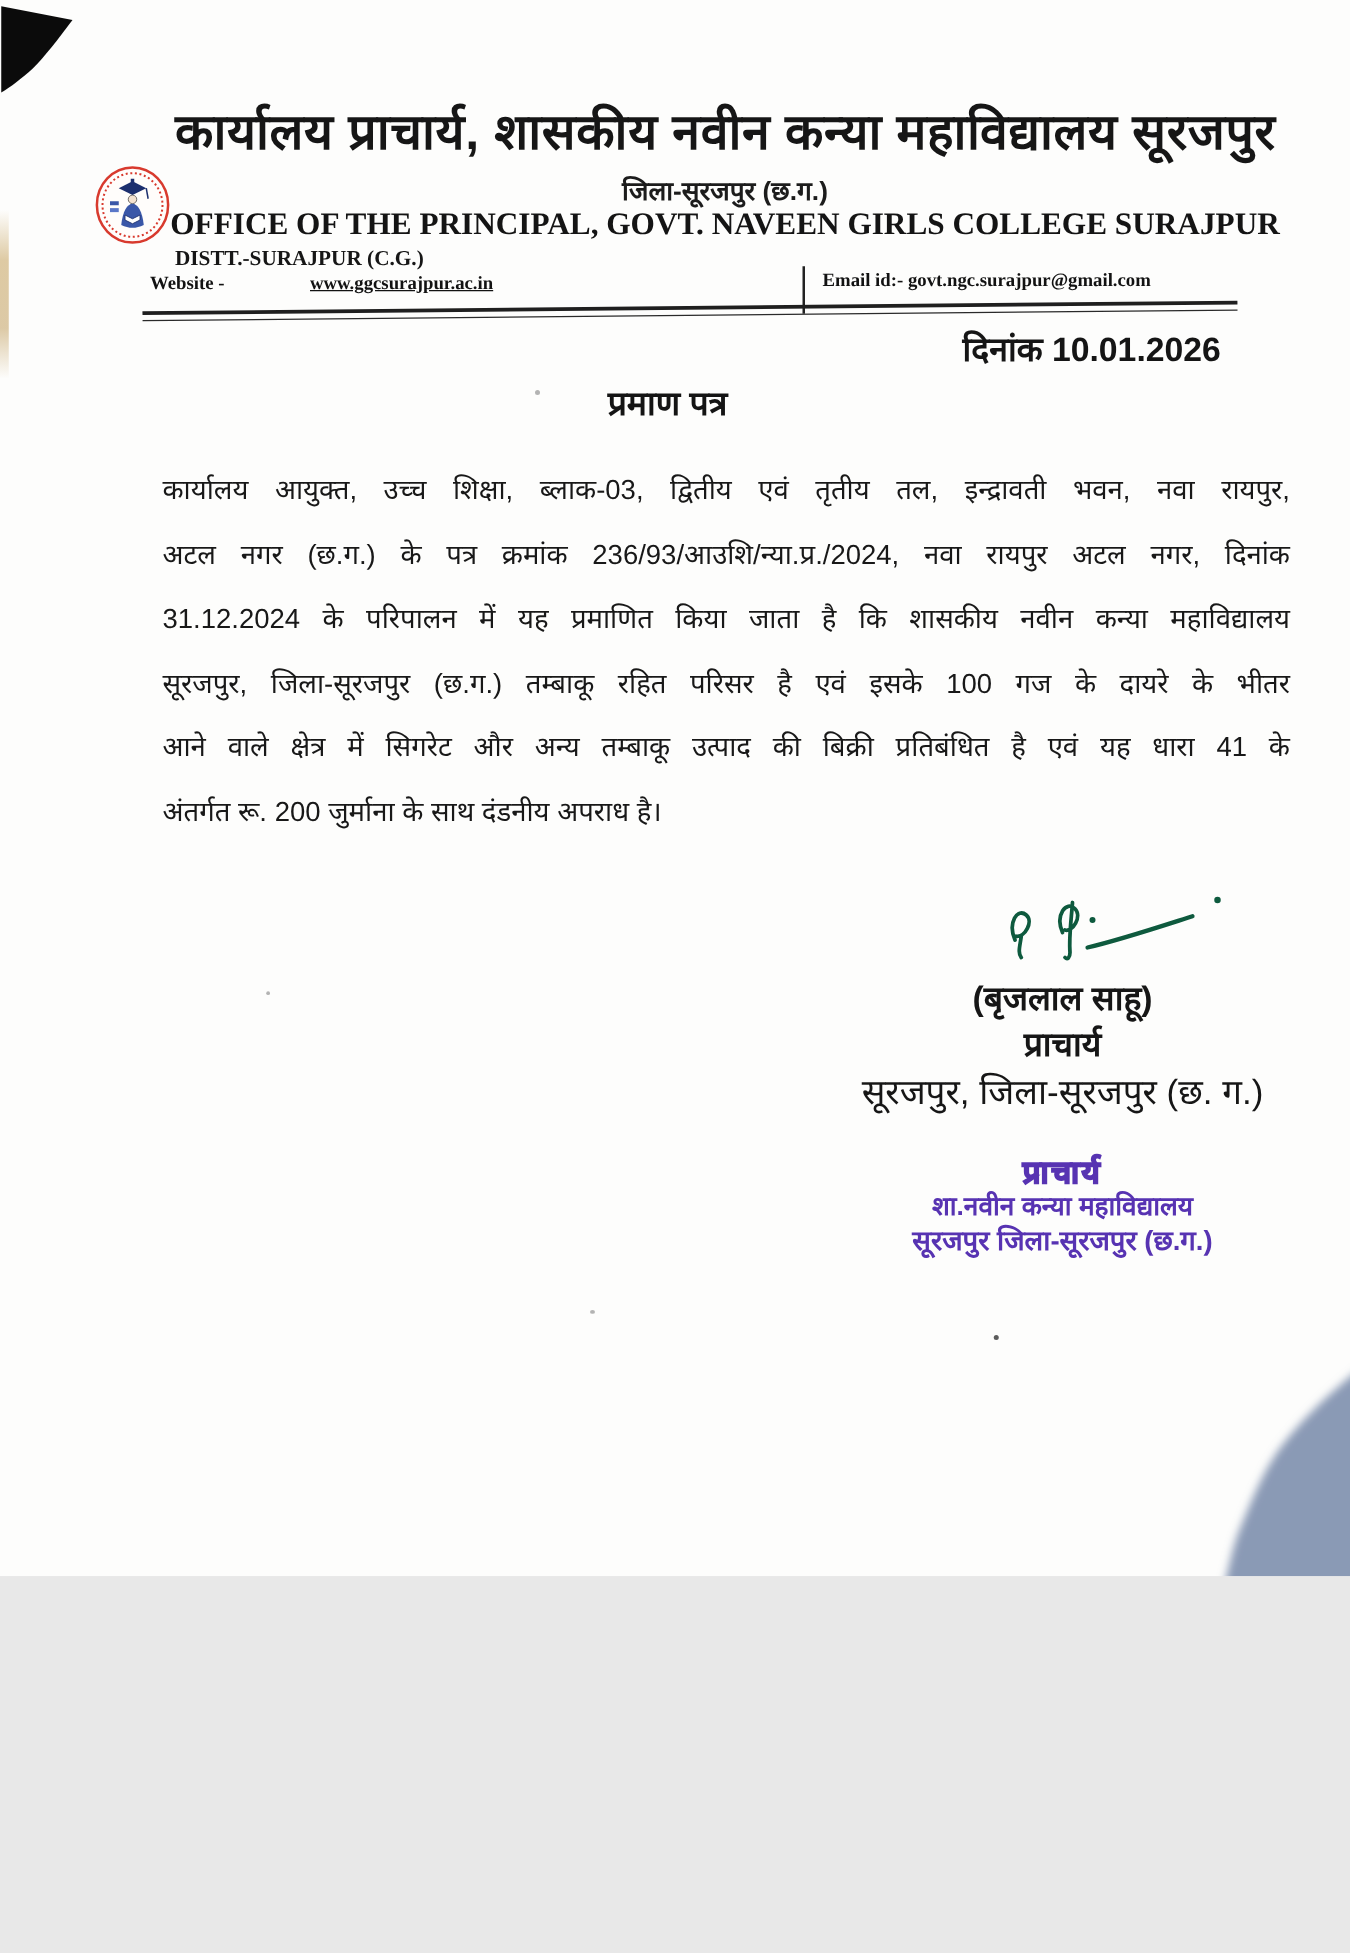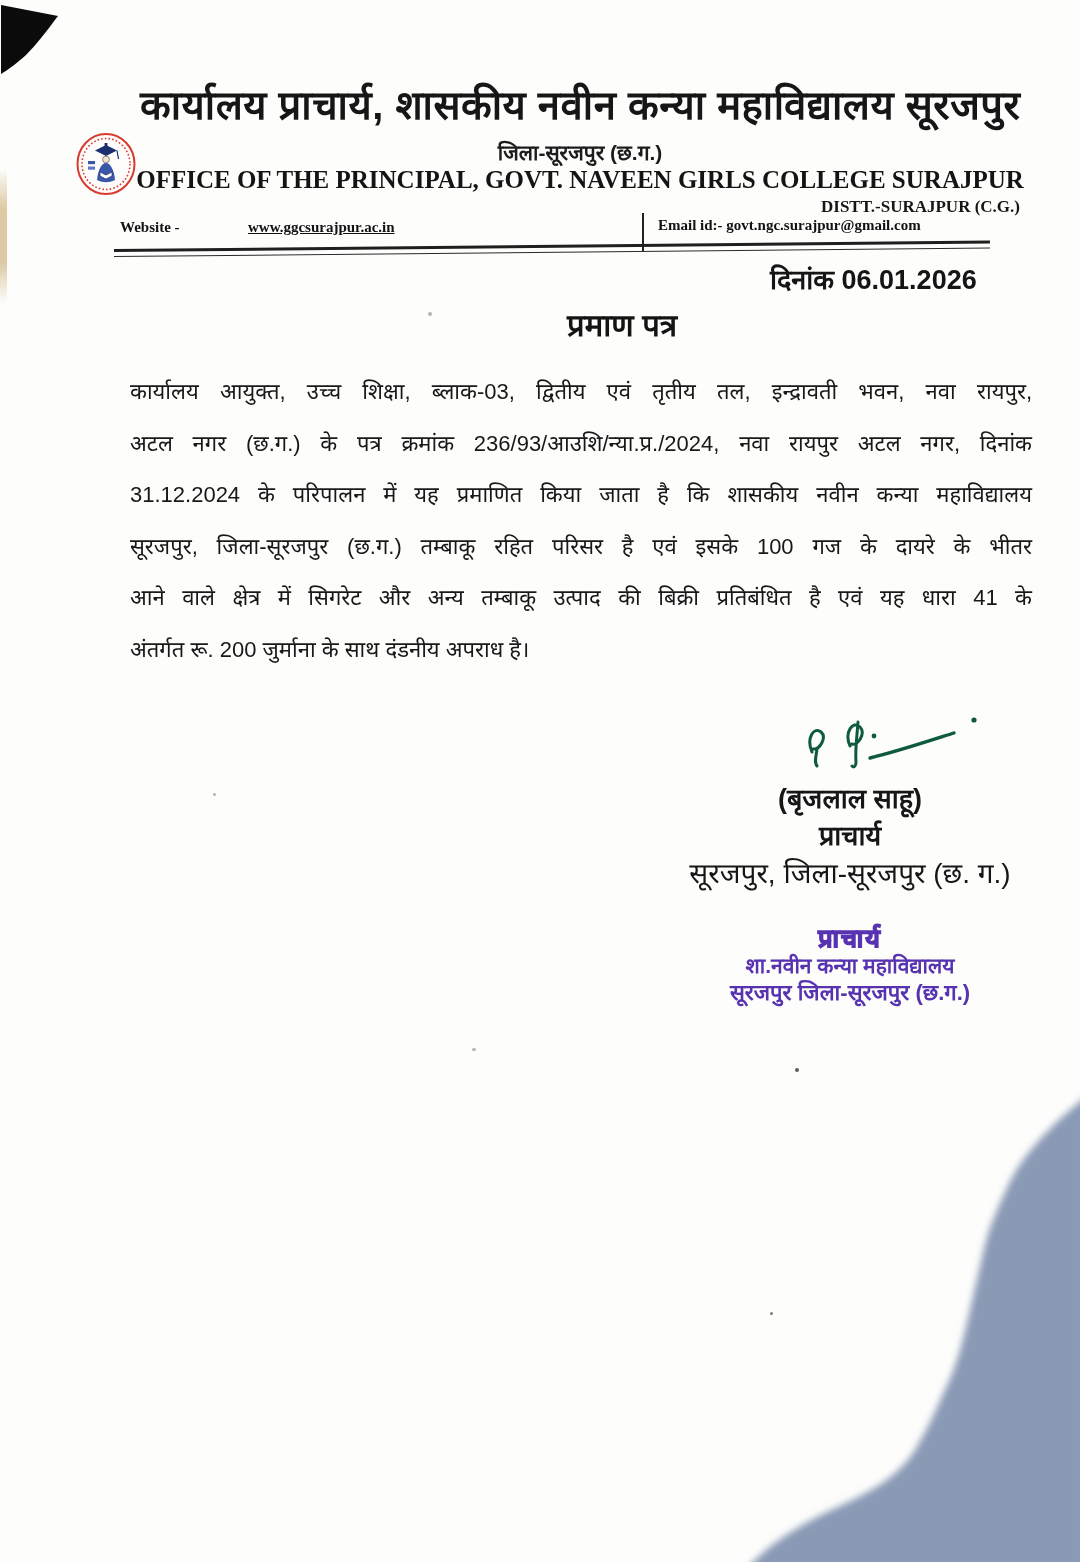--- a/index.html
+++ b/index.html
@@ -1,18 +1,18 @@
 <!DOCTYPE html>
 <html><head>
 <meta charset="utf-8">
 <style>
   html,body{margin:0;padding:0;background:#e8e8e8;}
   .page{
     position:relative;
-    width:1080px;height:1562px;
+    width:1080px;height:1261px;
     background:#fdfdfc;
     overflow:hidden;
     font-family:"Liberation Sans","DejaVu Sans",sans-serif;
     color:#1a1a1a;
   }
   
   .corner-artifact{position:absolute;left:0;top:0;width:64px;height:78px;}
   .edge-smudge{
     position:absolute;left:0;top:168px;width:7px;height:135px;
     background:linear-gradient(to bottom,rgba(196,160,90,0),rgba(196,160,90,.55) 30%,rgba(188,150,80,.5) 70%,rgba(196,160,90,0));
@@ -30,21 +30,21 @@
     position:absolute;left:140px;top:138px;width:880px;
     text-align:center;font-size:21px;font-weight:bold;color:#1c1c1c;
   }
   .org-english{
     position:absolute;left:100px;top:166px;width:960px;
     text-align:center;font-family:"Liberation Serif","DejaVu Serif",serif;
     font-size:25px;font-weight:bold;color:#141414;white-space:nowrap;
   }
   .district-english{
     position:absolute;left:140px;top:197px;width:880px;
-    text-align:right;font-family:"Liberation Serif","DejaVu Serif",serif;
+    text-align:left;font-family:"Liberation Serif","DejaVu Serif",serif;
     font-size:17px;font-weight:bold;color:#161616;
   }
   .contact-row{
     position:absolute;left:120px;top:217px;width:870px;height:34px;
     font-family:"Liberation Serif","DejaVu Serif",serif;
     font-size:15px;font-weight:bold;color:#121212;
   }
   .website-label{position:absolute;left:0;top:2px;}
   .website-url{position:absolute;left:128px;top:2px;text-decoration:underline;}
   .contact-divider{position:absolute;left:522px;top:-4px;width:2px;height:38px;background:#222;}
@@ -53,22 +53,22 @@
     position:absolute;left:114px;top:249px;width:876px;height:4px;
     border-top:3px solid #1f1f1f;border-bottom:1.6px solid #2a2a2a;
     transform:rotate(-0.55deg);transform-origin:left center;
   }
   
   .date-line{
     position:absolute;left:770px;top:260px;width:210px;
     font-size:27px;font-weight:600;color:#151515;white-space:nowrap;
   }
   .cert-title{
-    position:absolute;left:437px;top:303px;width:240px;margin:0;
-    text-align:right;font-size:31px;font-weight:bold;color:#141414;
+    position:absolute;left:414px;top:303px;width:240px;margin:0;
+    text-align:center;font-size:27px;font-weight:bold;color:#141414;
   }
   .body-text{
     position:absolute;left:130px;top:366px;width:902px;
     font-size:22px;color:#181818;
   }
   .body-text .line{
     height:51.5px;line-height:51.5px;white-space:nowrap;
     text-align:justify;text-align-last:justify;
   }
   .body-text .line.last{text-align-last:left;}
@@ -138,21 +138,21 @@
   <div class="district-english">DISTT.-SURAJPUR (C.G.)</div>
 
   <div class="contact-row">
     <span class="website-label">Website -</span>
     <span class="website-url">www.ggcsurajpur.ac.in</span>
     <span class="contact-divider"></span>
     <span class="email-wrap">Email id:- govt.ngc.surajpur@gmail.com</span>
   </div>
   <div class="double-rule"></div>
 
-  <div class="date-line">दिनांक 06.01.2026</div>
+  <div class="date-line">दिनांक 10.01.2026</div>
   <h1 class="cert-title">प्रमाण पत्र</h1>
 
   <div class="body-text">
     <div class="line">कार्यालय आयुक्त, उच्च शिक्षा, ब्लाक-03, द्वितीय एवं तृतीय तल, इन्द्रावती भवन, नवा रायपुर,</div>
     <div class="line">अटल नगर (छ.ग.) के पत्र क्रमांक 236/93/आउशि/न्या.प्र./2024, नवा रायपुर अटल नगर, दिनांक</div>
     <div class="line">31.12.2024 के परिपालन में यह प्रमाणित किया जाता है कि शासकीय नवीन कन्या महाविद्यालय</div>
     <div class="line">सूरजपुर, जिला-सूरजपुर (छ.ग.) तम्बाकू रहित परिसर है एवं इसके 100 गज के दायरे के भीतर</div>
     <div class="line">आने वाले क्षेत्र में सिगरेट और अन्य तम्बाकू उत्पाद की बिक्री प्रतिबंधित है एवं यह धारा 41 के</div>
     <div class="line last">अंतर्गत रू. 200 जुर्माना के साथ दंडनीय अपराध है।</div>
   </div>

